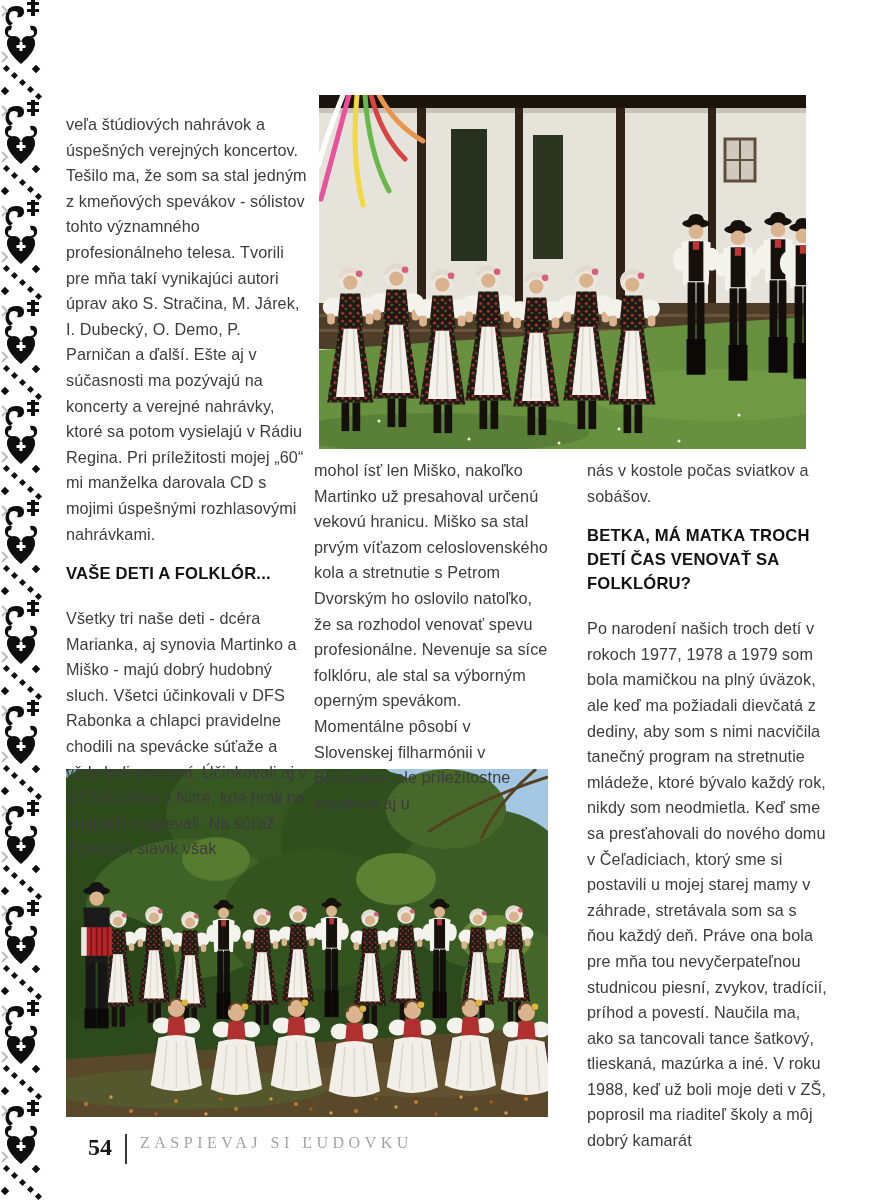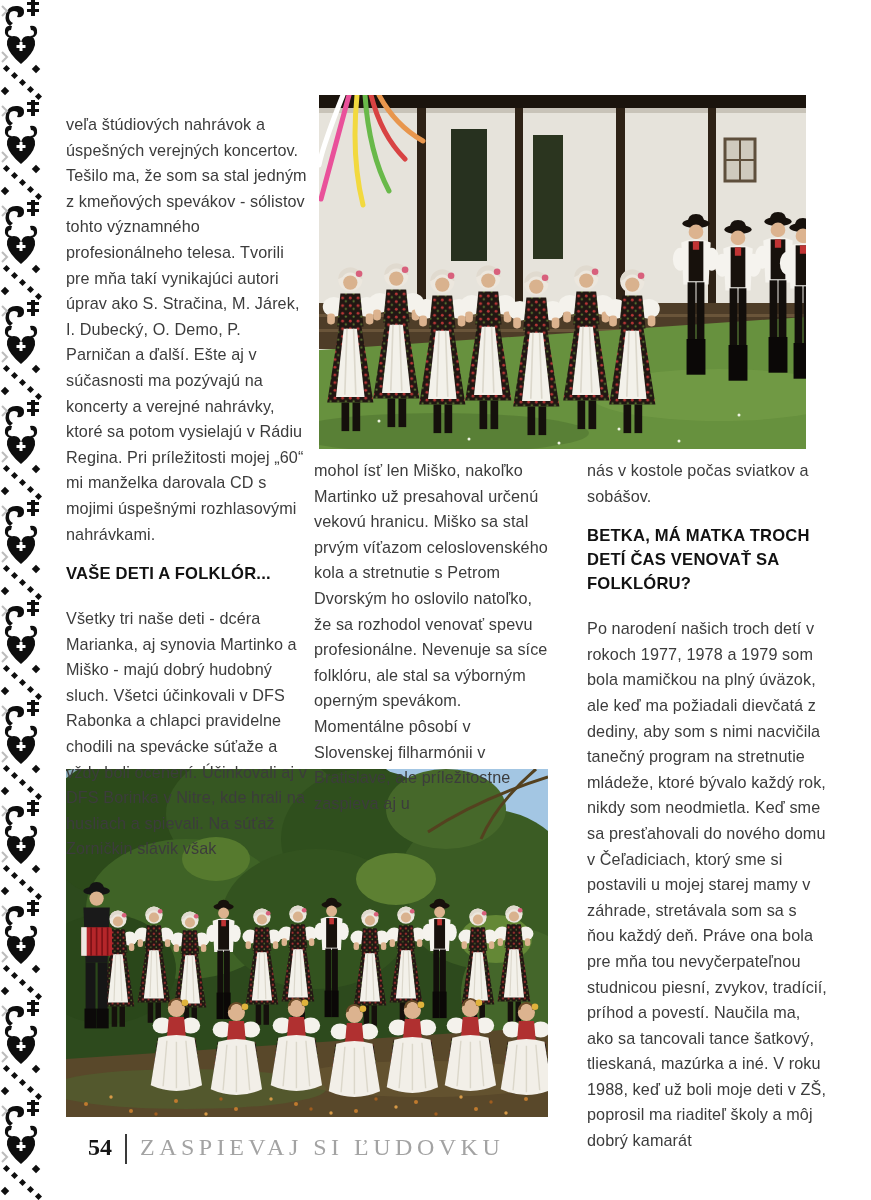--- a/index.html
+++ b/index.html
@@ -12,21 +12,21 @@
   .col3{left:587px;top:458px;width:241px;}
   .textcol p{margin:0;}
   .sec-heading{margin:15px 0 20px;font-size:16.6px;line-height:24px;font-weight:700;
                color:#121212;letter-spacing:.2px;}
   .photo{position:absolute;display:block;}
   .photo-top{left:319px;top:95px;}
   .photo-bottom{left:66px;top:769px;}
   .footer{position:absolute;left:88px;top:1134px;display:flex;align-items:flex-start;gap:13px;}
   .page-num{font-family:"Liberation Serif", serif;font-weight:700;font-size:24px;color:#161616;}
   .footer-sep{width:2px;height:30px;background:#3a3a3a;}
-  .footer-title{font-family:"Liberation Serif", serif;font-size:24px;letter-spacing:4.5px;color:#a3a3a3;}
+  .footer-title{font-family:"Liberation Serif", serif;font-size:16px;letter-spacing:4.5px;color:#a3a3a3;}
 </style>
 </head>
 <body>
 
 <div class="page">
 
   <svg width="0" height="0" style="position:absolute" aria-hidden="true">
     <defs>
       <pattern id="fl1" width="7" height="7" patternUnits="userSpaceOnUse">
         <rect width="7" height="7" fill="#211713"></rect>

